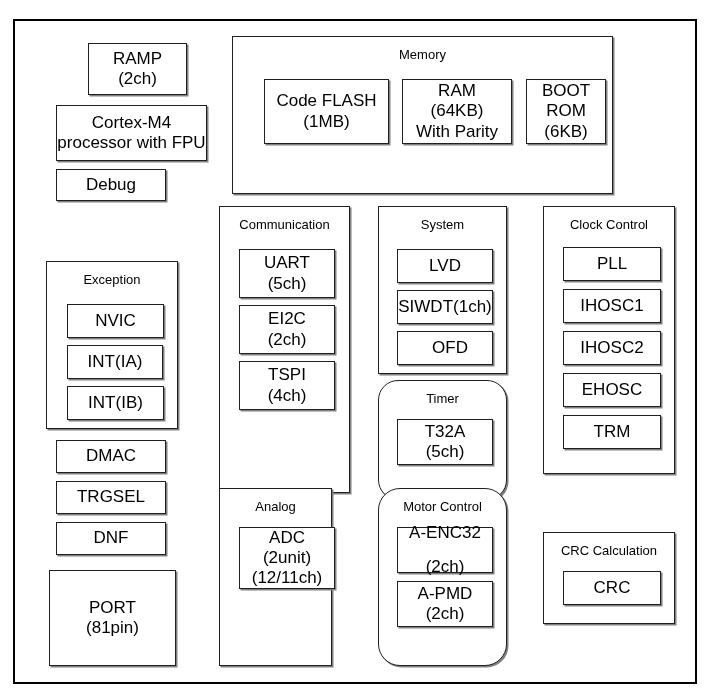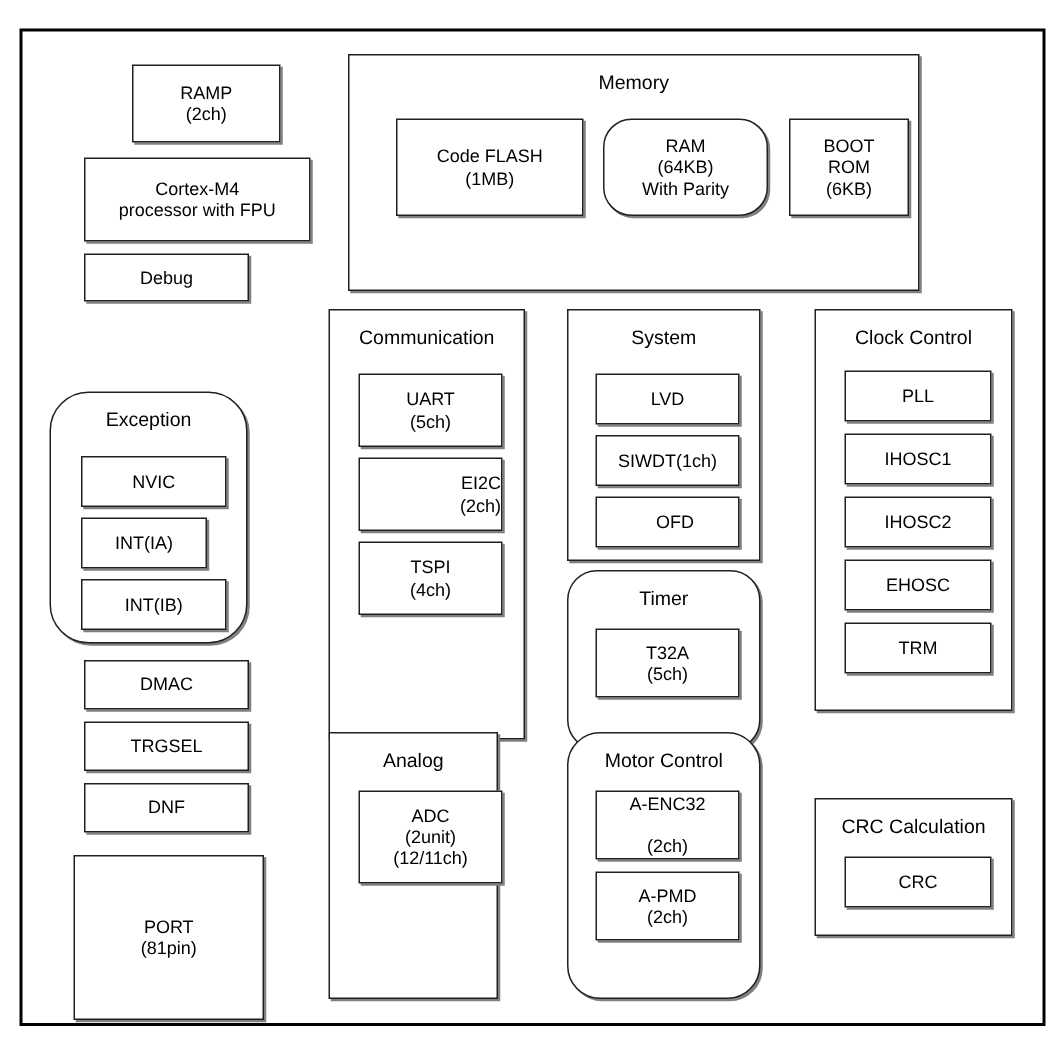--- a/index.html
+++ b/index.html
@@ -36,21 +36,21 @@
     box-sizing: border-box;
     background: #ffffff;
     border: 1.5px solid #231f20;
     box-shadow: 1.5px 1.5px 0 0 #808080;
     display: flex;
     flex-direction: column;
     align-items: center;
     justify-content: center;
     text-align: center;
     line-height: 1.18;
-    font-size: 12px;
+    font-size: 17px;
     color: #000000;
   }
   
   .group {
     position: absolute;
     box-sizing: border-box;
     background: #ffffff;
     border: 1.5px solid #231f20;
     box-shadow: 1.5px 1.5px 0 0 #808080;
   }
@@ -90,75 +90,75 @@
     </div>
 
     <div class="group" style="left:217px; top:15px; width:381px; height:158px;">
       <div class="group-title" style="top:11px;">Memory</div>
 
       <div class="blk" style="left:31px; top:42px; width:125px; height:65px;">
         <span class="line">Code FLASH</span>
         <span class="line">(1MB)</span>
       </div>
 
-      <div class="blk" style="left:169px; top:42px; width:110px; height:65px;border-radius:19px;">
+      <div class="blk" style="left:169px; top:42px; width:110px; height:65px;">
         <span class="line">RAM</span>
         <span class="line">(64KB)</span>
         <span class="line">With Parity</span>
       </div>
 
       <div class="blk" style="left:293px; top:42px; width:80px; height:65px;">
         <span class="line">BOOT</span>
         <span class="line">ROM</span>
         <span class="line">(6KB)</span>
       </div>
     </div>
 
-    <div class="group" style="left:18px; top:240px; width:132px; height:168px;border-radius:26px;">
+    <div class="group" style="left:31px; top:240px; width:132px; height:168px;">
       <div class="group-title" style="top:11px;">Exception</div>
 
       <div class="blk" style="left:20px; top:42px; width:97px; height:34px;">
         <span class="line">NVIC</span>
       </div>
 
-      <div class="blk" style="left:20px; top:83px; width:84px; height:34px;text-align:center;">
+      <div class="blk" style="left:20px; top:83px; width:96px; height:34px;text-align:center;">
         <span class="line">INT(IA)</span>
       </div>
 
       <div class="blk" style="left:20px; top:124px; width:97px; height:34px;">
         <span class="line">INT(IB)</span>
       </div>
     </div>
 
     <div class="blk" style="left:41px; top:419px; width:110px; height:33px;">
       <span class="line">DMAC</span>
     </div>
 
     <div class="blk" style="left:41px; top:460px; width:110px; height:33px;">
       <span class="line">TRGSEL</span>
     </div>
 
     <div class="blk" style="left:41px; top:501px; width:110px; height:33px;">
       <span class="line">DNF</span>
     </div>
 
-    <div class="blk" style="left:34px; top:549px; width:127px; height:110px;">
+    <div class="blk" style="left:34px; top:549px; width:127px; height:96px;">
       <span class="line">PORT</span>
       <span class="line">(81pin)</span>
     </div>
 
     <div class="group" style="left:204px; top:185px; width:131px; height:287px;">
       <div class="group-title" style="top:11px;">Communication</div>
 
       <div class="blk" style="left:19px; top:42px; width:96px; height:49px;">
         <span class="line">UART</span>
         <span class="line">(5ch)</span>
       </div>
 
-      <div class="blk" style="left:19px; top:98px; width:96px; height:49px;align-items:flex-end;">
+      <div class="blk" style="left:19px; top:98px; width:96px; height:49px;">
         <span class="line">EI2C</span>
         <span class="line">(2ch)</span>
       </div>
 
       <div class="blk" style="left:19px; top:154px; width:96px; height:49px;">
         <span class="line">TSPI</span>
         <span class="line">(4ch)</span>
       </div>
     </div>
 

